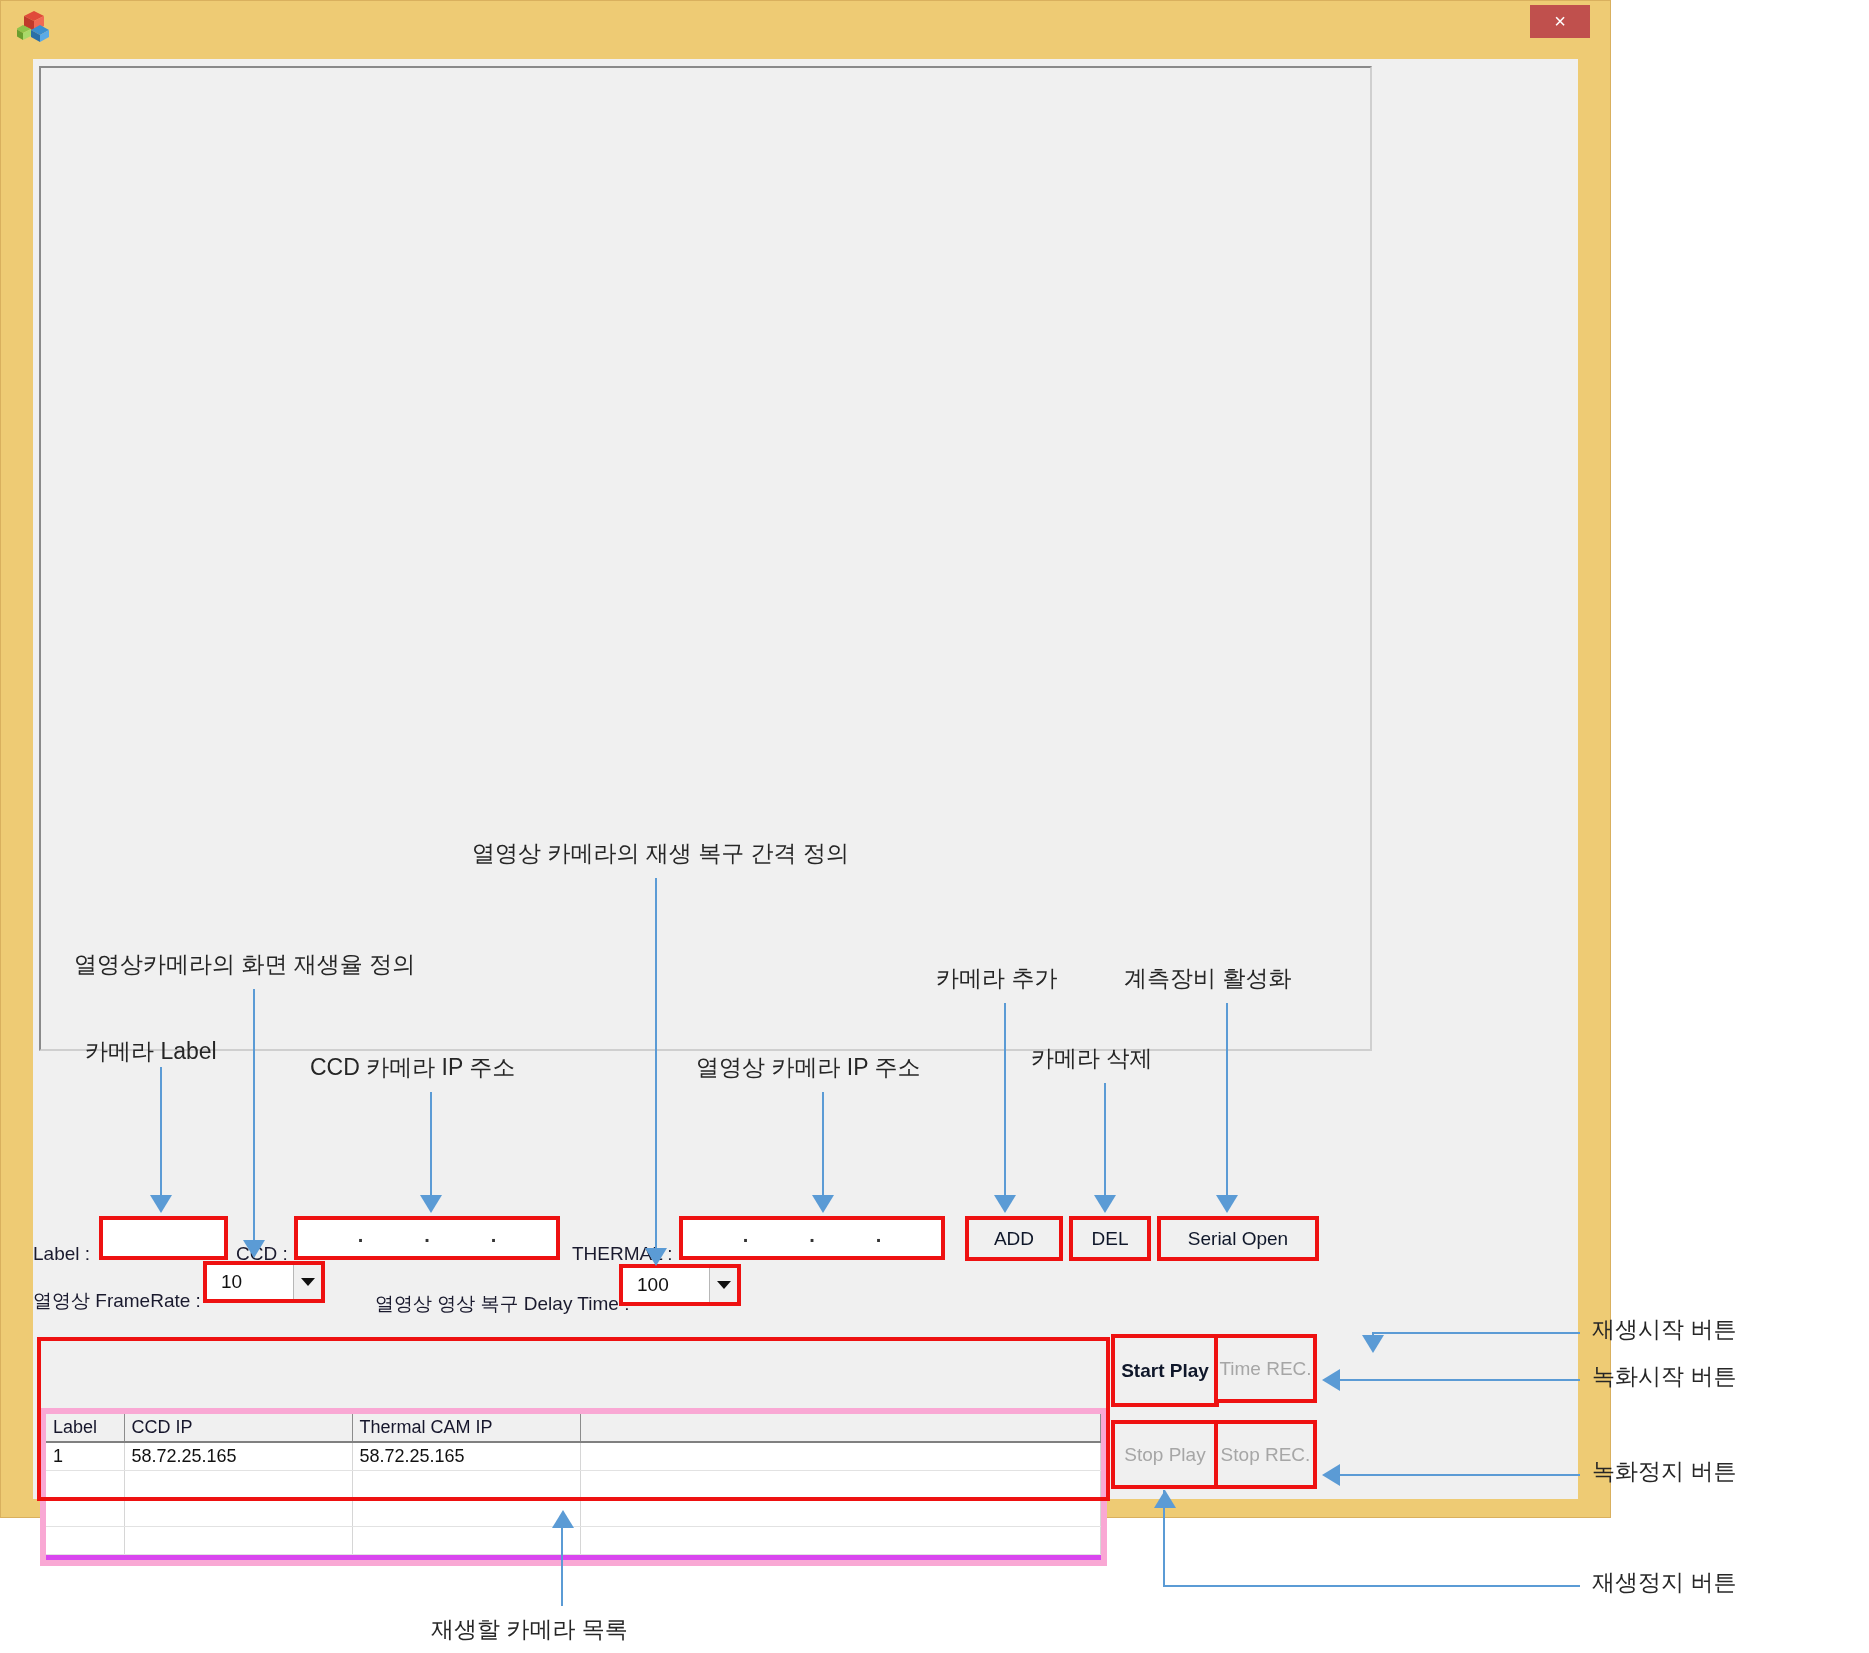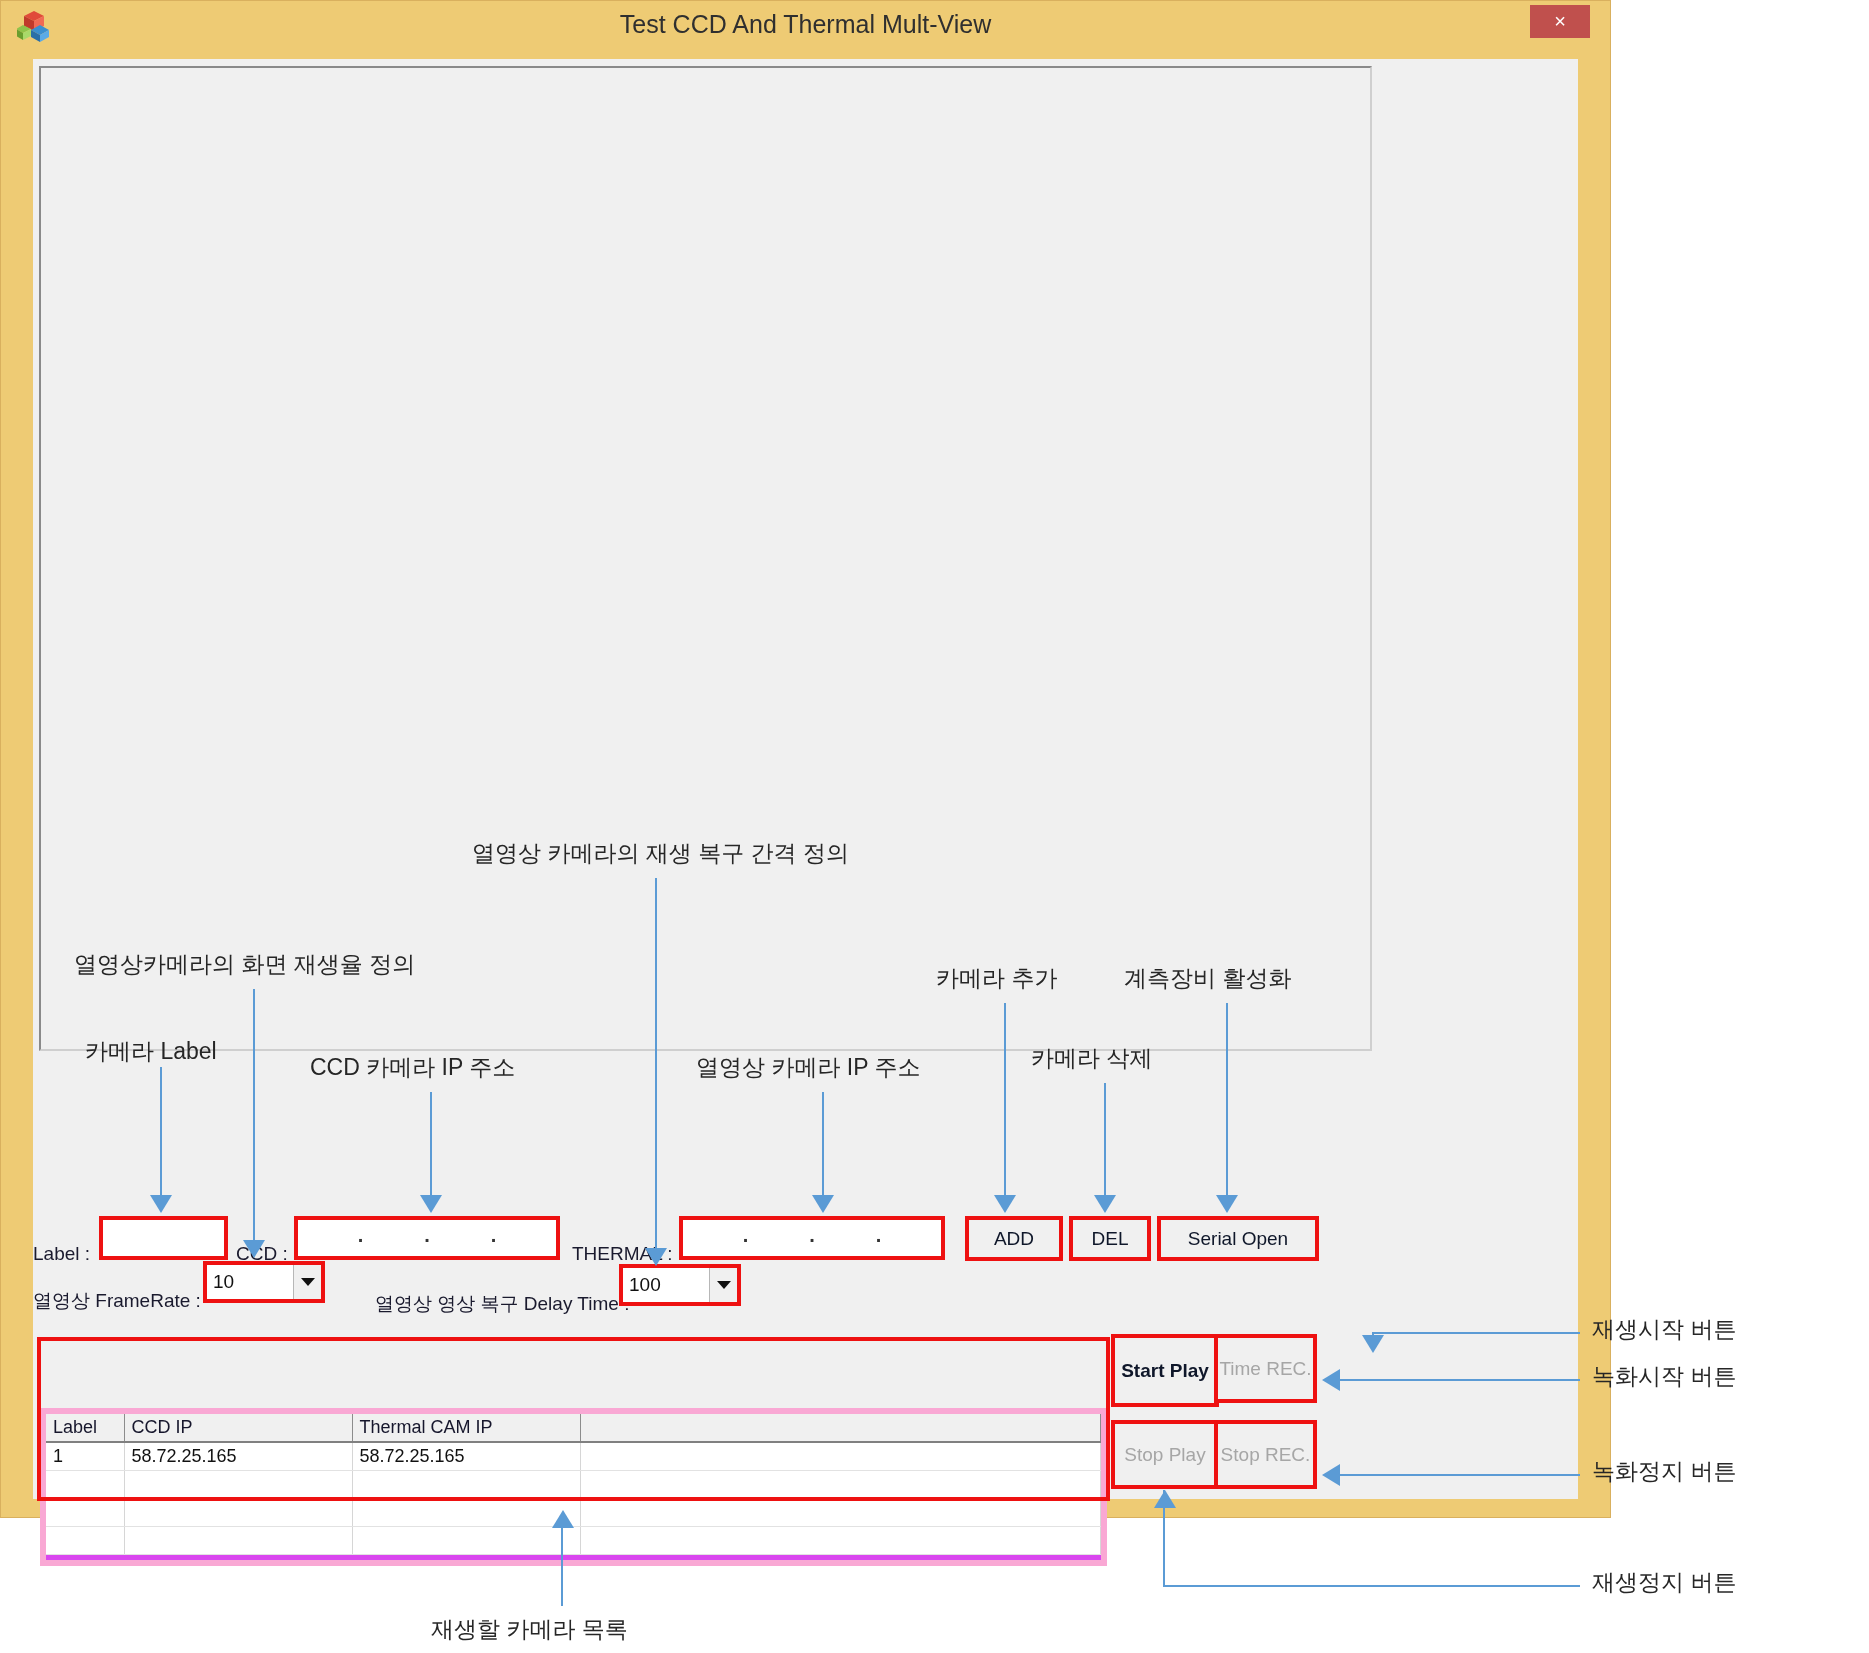--- a/index.html
+++ b/index.html
@@ -124,21 +124,21 @@
   .btn.bold { font-weight: bold; }
 
   .combo {
     position: absolute;
     box-sizing: border-box;
     background: #ffffff;
     border: 1px solid #7b7b7b;
     display: flex; align-items: center;
     font-size: 19px; color: #111;
   }
-  .combo .val { padding-left: 7px; flex: 1; }
+  .combo .val { padding-left: 7px; flex: 1; margin-left: 8px; }
   .combo .arrowbox {
     width: 28px; height: 100%;
     background: #f0f0f0;
     border-left: 1px solid #b7b7b7;
     display: flex; align-items: center; justify-content: center;
   }
   .combo .arrowbox .tri {
     width: 0; height: 0;
     border-left: 7px solid transparent;
     border-right: 7px solid transparent;
@@ -224,21 +224,20 @@
         <polygon points="7,7 17,12 17,22 7,17" fill="#c03a2b"></polygon>
         <polygon points="27,7 27,17 17,22 17,12" fill="#f06a55"></polygon>
         <polygon points="6,16 14,20 6,24 -1,20" fill="#8fc34a"></polygon>
         <polygon points="-1,20 6,24 6,31 -1,27" fill="#6a9e2e"></polygon>
         <polygon points="14,20 14,27 6,31 6,24" fill="#a8d96a"></polygon>
         <polygon points="23,16 32,21 23,26 14,21" fill="#3a8fd0"></polygon>
         <polygon points="14,21 23,26 23,33 14,28" fill="#2a6fa8"></polygon>
         <polygon points="32,21 32,28 23,33 23,26" fill="#5aaae6"></polygon>
       </svg>
     </div>
-    <div id="window-title">Test CCD And Thermal Mult-View</div>
     <div id="close-button">×</div>
   </div>
 
   <div id="client-panel">
 
     <div id="video-panel"></div>
 
   </div>
 </div>
 

